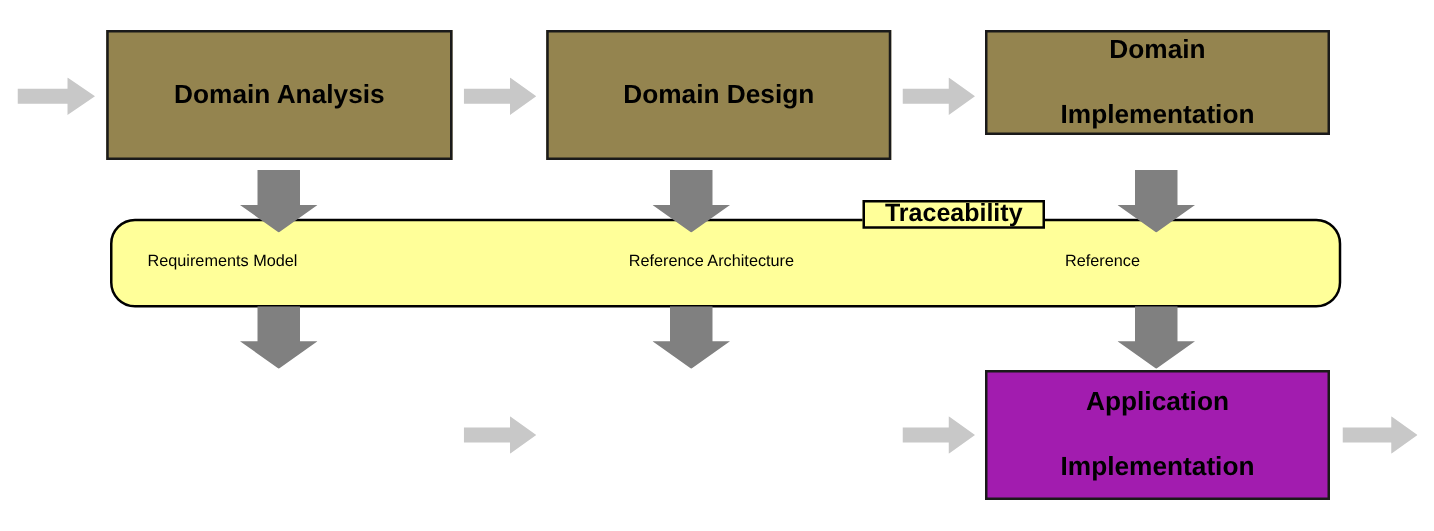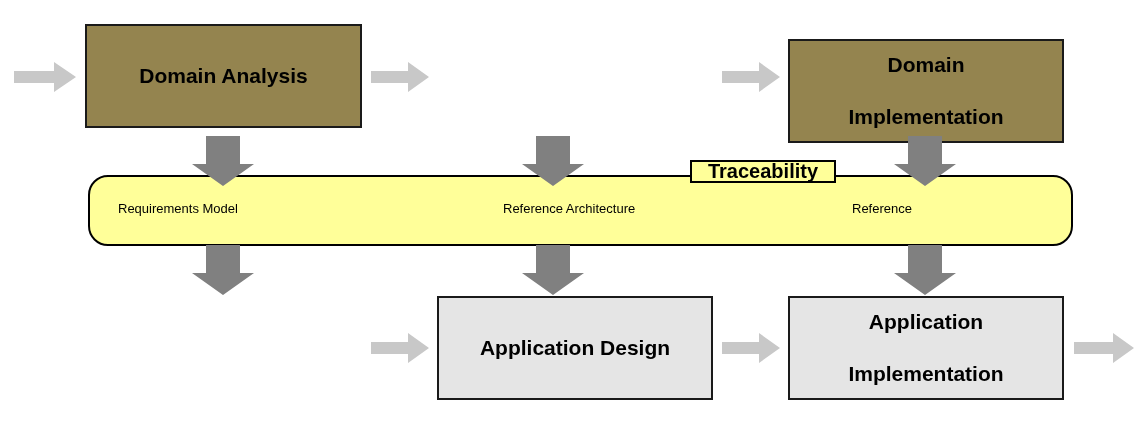--- a/index.html
+++ b/index.html
@@ -18,21 +18,21 @@
     border:2px solid #1a1a1a;
     display:flex;align-items:center;justify-content:center;
     text-align:center;
     font-weight:bold;
     font-size:21px;
     color:#000000;
     line-height:1.25;
     z-index:3;
   }
   .pbox.domain{background:#94844f;}
-  .pbox.app{background:#e5e5e5;}
+  .pbox.app{background:#a21caf;}
   .pbox span{display:block;padding:0 6px;}
 
   
   .band{
     position:absolute;
     box-sizing:border-box;
     background:#ffff99;
     border:2px solid #000000;
     border-radius:20px;
     z-index:2;
@@ -66,22 +66,25 @@
 </style>
 </head>
 <body>
 
 <div id="stage">
 
   <div class="pbox domain" style="left:85px;top:24px;width:277px;height:104px;">
     <span>Domain Analysis</span>
   </div>
 
+  <div class="pbox domain" style="left:437px;top:24px;width:276px;height:104px;">
+    <span>Domain Design</span>
+  </div>
 
-  <div class="pbox domain" style="left:788px;top:39px;width:276px;height:104px;">
+  <div class="pbox domain" style="left:788px;top:24px;width:276px;height:84px;">
     <span>
       <span>Domain</span><br>
       <span>Implementation</span>
     </span>
   </div>
 
   <div class="band" style="left:88px;top:175px;width:985px;height:71px;"></div>
 
   <div class="band-label" style="left:118px;top:201px;">
     <span>Requirements Model</span>
@@ -93,23 +96,20 @@
 
   <div class="band-label" style="left:852px;top:201px;">
     <span>Reference</span>
   </div>
 
   <div class="tag" style="left:690px;top:160px;width:146px;height:23px;">
     <span>Traceability</span>
   </div>
 
 
-  <div class="pbox app" style="left:437px;top:296px;width:276px;height:104px;">
-    <span>Application Design</span>
-  </div>
 
   <div class="pbox app" style="left:788px;top:296px;width:276px;height:104px;">
     <span>
       <span>Application</span><br>
       <span>Implementation</span>
     </span>
   </div>
 
   <div class="arrow h-arrow" style="left:14px;top:62px;">
     <svg width="62" height="30" viewBox="0 0 62 30">

